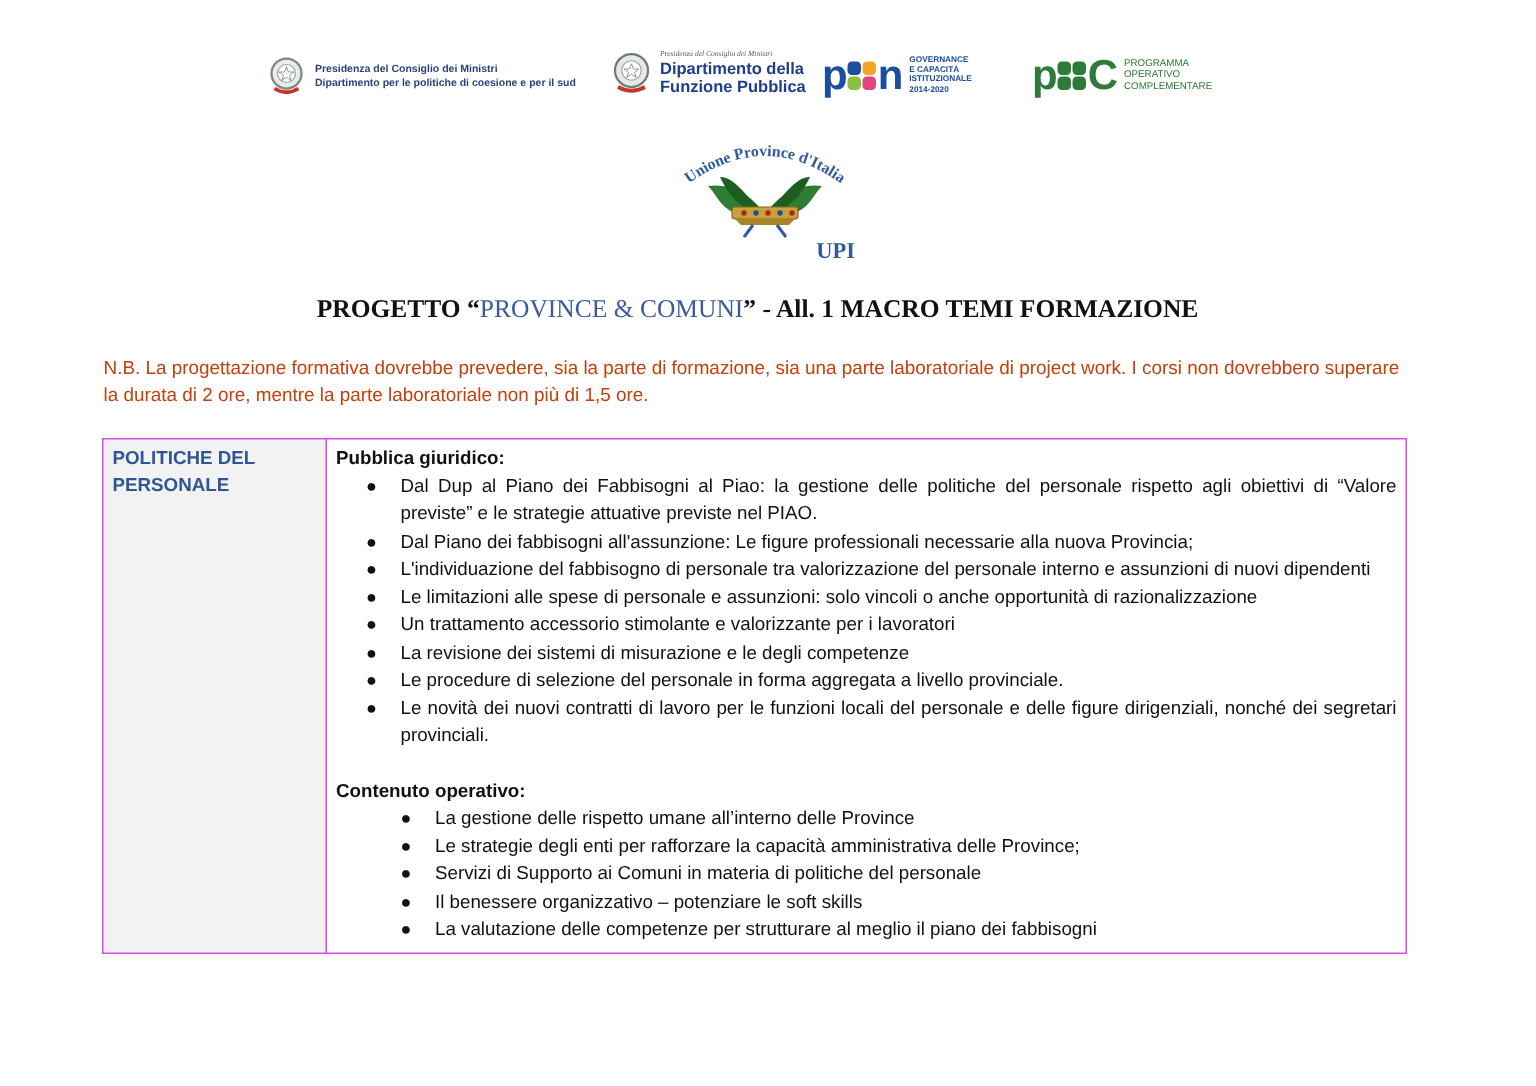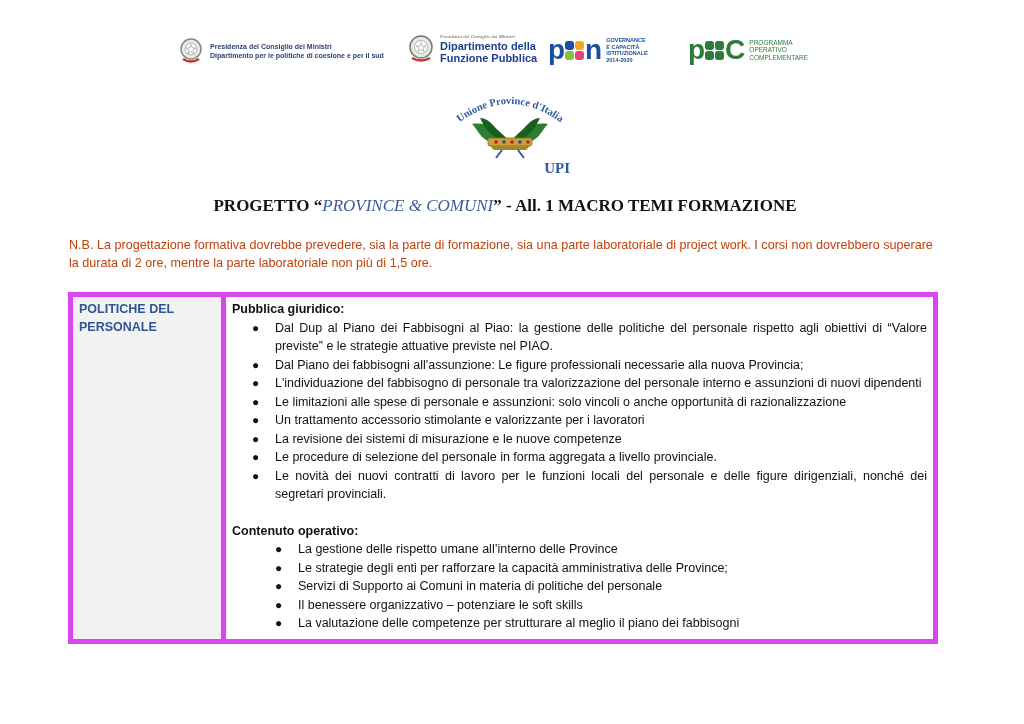--- a/index.html
+++ b/index.html
@@ -26,26 +26,26 @@
   .poc .word { font-size: 28px; font-weight: bold; color: #2d7a3a; line-height: 28px; display: flex; align-items: center; letter-spacing: -1px; }
   .poc .o { display: inline-grid; grid-template-columns: 9px 9px; grid-template-rows: 9px 9px; gap: 1px; margin: 0 1px; }
   .poc .o span { background: #2d7a3a; border-radius: 3px; }
   .poc .txt { margin-left: 5px; font-size: 6.5px; line-height: 7.5px; color: #2d7a3a; }
 
   .upi { position: absolute; left: 450px; top: 88px; width: 120px; height: 92px; }
   .upi svg { width: 120px; height: 92px; display: block; }
   .upi-label { position: absolute; left: 0; width: 120px; top: 72px; text-align: right; font-family: "Liberation Serif", serif; font-weight: bold; font-size: 15px; color: #2f5aa0; }
 
   .title { position: absolute; top: 196px; left: 0; width: 1010px; text-align: center; font-family: "Liberation Serif", serif; font-weight: bold; font-size: 17px; color: #111; }
-  .title .proj { color: #3b5b9a; font-style: italic; font-weight: normal; }
+  .title .proj { color: #3b5b9a; font-weight: normal; }
 
   .note { position: absolute; top: 236px; left: 69px; width: 872px; font-size: 12.6px; line-height: 18px; color: #c2410c; text-align: left; }
 
   table.main { position: absolute; top: 292px; left: 68px; width: 870px; border-collapse: collapse; }
-  table.main td { border: 5px solid #d946ef; vertical-align: top; }
+  table.main td { border: 1px solid #d946ef; vertical-align: top; }
   td.left { width: 136px; background: #f2f2f2; padding: 3px 6px; }
   td.left .cat { color: #2f5597; font-weight: bold; font-size: 12.5px; line-height: 18px; }
   td.right { padding: 3px 6px 6px 6px; font-size: 12.5px; line-height: 18.5px; color: #111; }
   .sec-title { font-weight: bold; }
   ul { margin: 0; padding: 0; list-style: none; }
   ul.legal li { position: relative; padding-left: 43px; text-align: justify; }
   ul.oper li { position: relative; padding-left: 66px; }
   ul li .bullet { position: absolute; top: 0; font-size: 12px; }
   ul.legal li .bullet { left: 20px; }
   ul.oper li .bullet { left: 43px; }
@@ -159,21 +159,21 @@
       <div class="cat">POLITICHE DEL PERSONALE</div>
     </td>
     <td class="right">
       <div class="sec-title">Pubblica giuridico:</div>
       <ul class="legal">
         <li><span class="bullet">●</span><span>Dal Dup al Piano dei Fabbisogni al Piao: la gestione delle politiche del personale rispetto agli obiettivi di “Valore previste” e le strategie attuative previste nel PIAO.</span></li>
         <li><span class="bullet">●</span><span>Dal Piano dei fabbisogni all'assunzione: Le figure professionali necessarie alla nuova Provincia;</span></li>
         <li><span class="bullet">●</span><span>L'individuazione del fabbisogno di personale tra valorizzazione del personale interno e assunzioni di nuovi dipendenti</span></li>
         <li><span class="bullet">●</span><span>Le limitazioni alle spese di personale e assunzioni: solo vincoli o anche opportunità di razionalizzazione</span></li>
         <li><span class="bullet">●</span><span>Un trattamento accessorio stimolante e valorizzante per i lavoratori</span></li>
-        <li><span class="bullet">●</span><span>La revisione dei sistemi di misurazione e le nuove competenze</span></li>
+        <li><span class="bullet">●</span><span>La revisione dei sistemi di misurazione e le degli competenze</span></li>
         <li><span class="bullet">●</span><span>Le procedure di selezione del personale in forma aggregata a livello provinciale.</span></li>
         <li><span class="bullet">●</span><span>Le novità dei nuovi contratti di lavoro per le funzioni locali del personale e delle figure dirigenziali, nonché dei segretari provinciali.</span></li>
       </ul>
       <div class="spacer"></div>
       <div class="sec-title">Contenuto operativo:</div>
       <ul class="oper">
         <li><span class="bullet">●</span><span>La gestione delle rispetto umane all’interno delle Province</span></li>
         <li><span class="bullet">●</span><span>Le strategie degli enti per rafforzare la capacità amministrativa delle Province;</span></li>
         <li><span class="bullet">●</span><span>Servizi di Supporto ai Comuni in materia di politiche del personale</span></li>
         <li><span class="bullet">●</span><span>Il benessere organizzativo – potenziare le soft skills</span></li>

